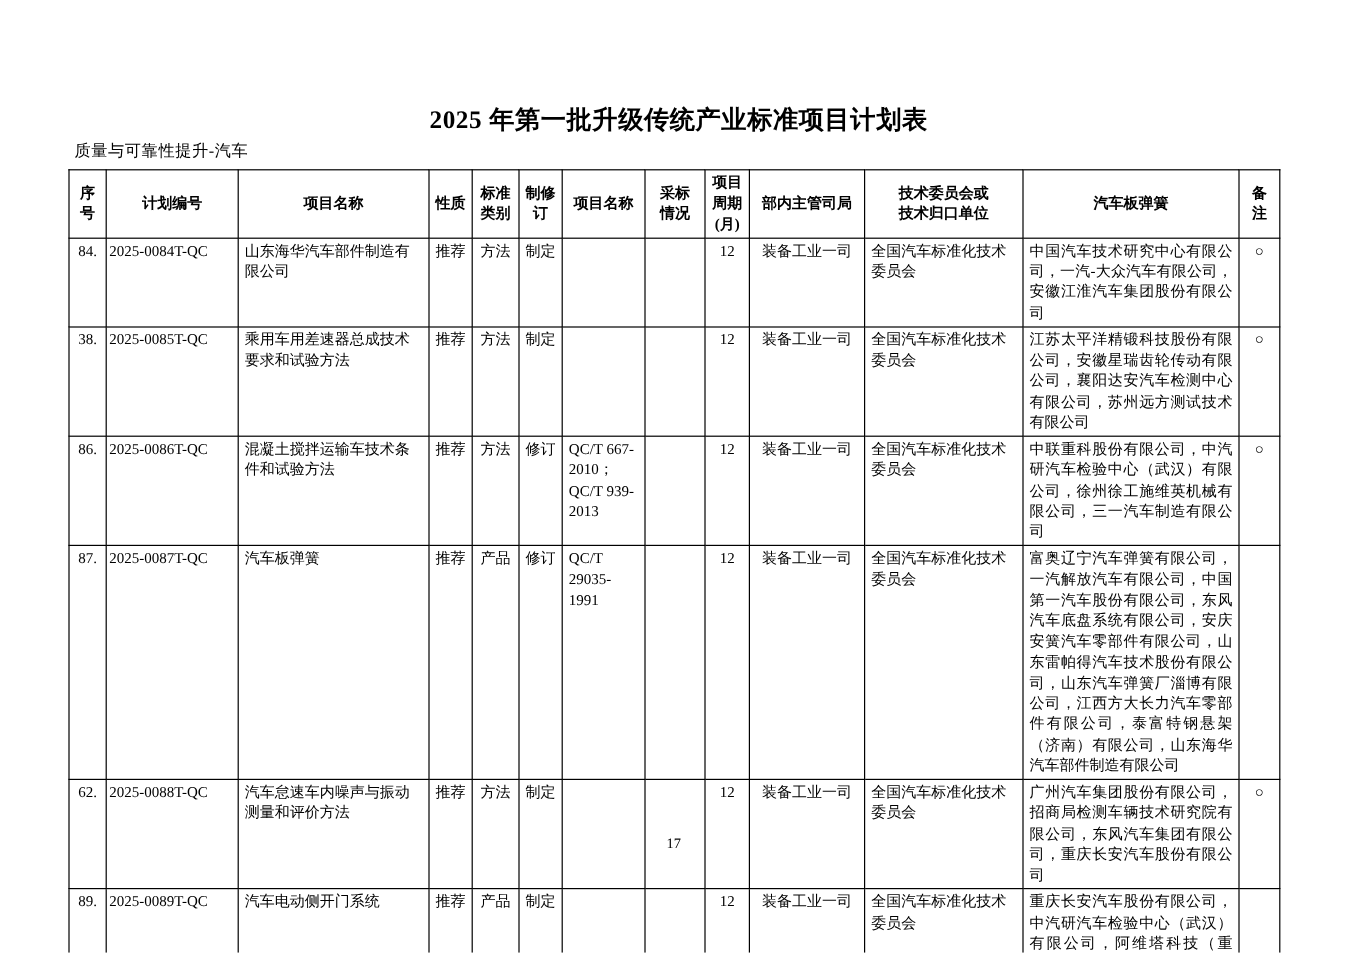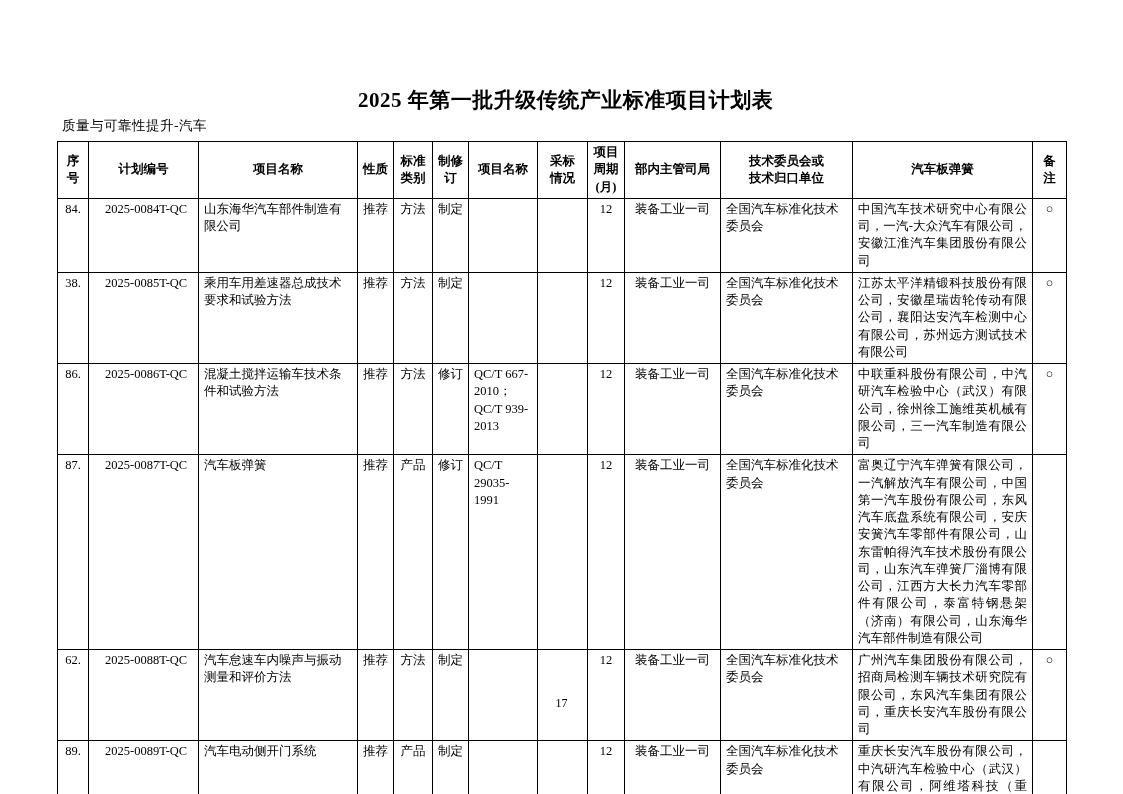--- a/index.html
+++ b/index.html
@@ -44,21 +44,21 @@
     padding: 2px 2px;
   }
   
   .plan-table td:nth-child(1),
   .plan-table td:nth-child(4),
   .plan-table td:nth-child(5),
   .plan-table td:nth-child(6),
   .plan-table td:nth-child(9),
   .plan-table td:nth-child(10),
   .plan-table td:nth-child(13) { text-align: center; }
-  .plan-table td:nth-child(2) { padding-left: 16px; }
+  .plan-table td:nth-child(2) { padding-left: 2px; }
   .plan-table td:nth-child(12) { text-align: justify; text-justify: inter-character; }
   
   .plan-table tbody tr:nth-child(1) { height: 56px; }
   .plan-table tbody tr:nth-child(2) { height: 67px; }
   .plan-table tbody tr:nth-child(3) { height: 70px; margin-left: 35px; }
   .plan-table tbody tr:nth-child(4) { height: 175px; }
   .plan-table tbody tr:nth-child(5) { height: 71px; }
   .plan-table tbody tr:nth-child(6) { height: 106px; }
 
   .page-number {

